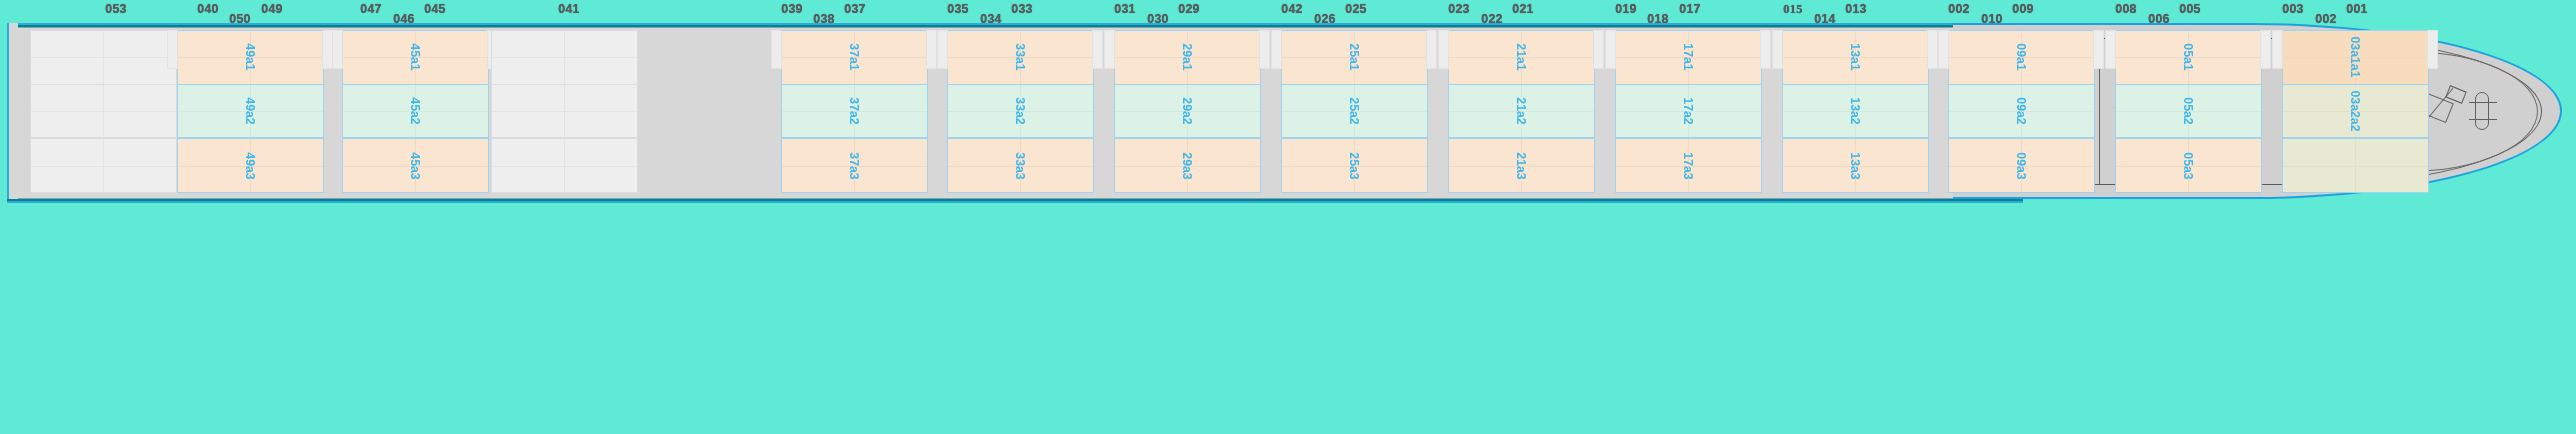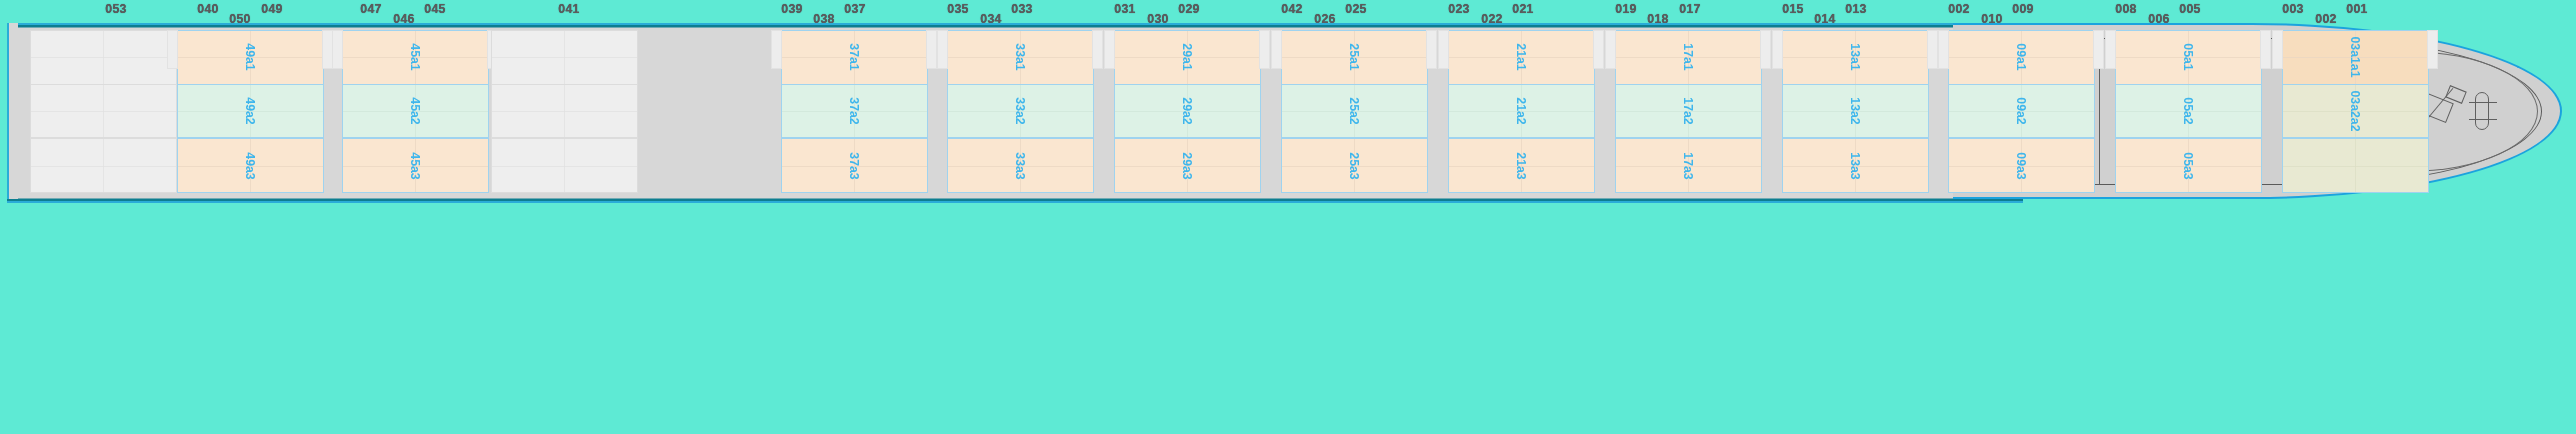--- a/index.html
+++ b/index.html
@@ -93,21 +93,21 @@
       <div class="frm odd" style="left: 1189px;">029</div>
       <div class="frm odd" style="left: 1292px;">042</div>
       <div class="frm even" style="left: 1325px;">026</div>
       <div class="frm odd" style="left: 1356px;">025</div>
       <div class="frm odd" style="left: 1459px;">023</div>
       <div class="frm even" style="left: 1492px;">022</div>
       <div class="frm odd" style="left: 1523px;">021</div>
       <div class="frm odd" style="left: 1626px;">019</div>
       <div class="frm even" style="left: 1658px;">018</div>
       <div class="frm odd" style="left: 1690px;">017</div>
-      <div class="frm odd" style="left: 1793px;">015</div>
+      <div class="frm odd" style="left: 1793px; font-family: Liberation Serif, serif;">015</div>
       <div class="frm even" style="left: 1825px;">014</div>
       <div class="frm odd" style="left: 1856px;">013</div>
       <div class="frm odd" style="left: 1959px;">002</div>
       <div class="frm even" style="left: 1992px;">010</div>
       <div class="frm odd" style="left: 2023px;">009</div>
       <div class="frm odd" style="left: 2126px;">008</div>
       <div class="frm even" style="left: 2159px;">006</div>
       <div class="frm odd" style="left: 2190px;">005</div>
       <div class="frm odd" style="left: 2293px;">003</div>
       <div class="frm even" style="left: 2326px;">002</div>

